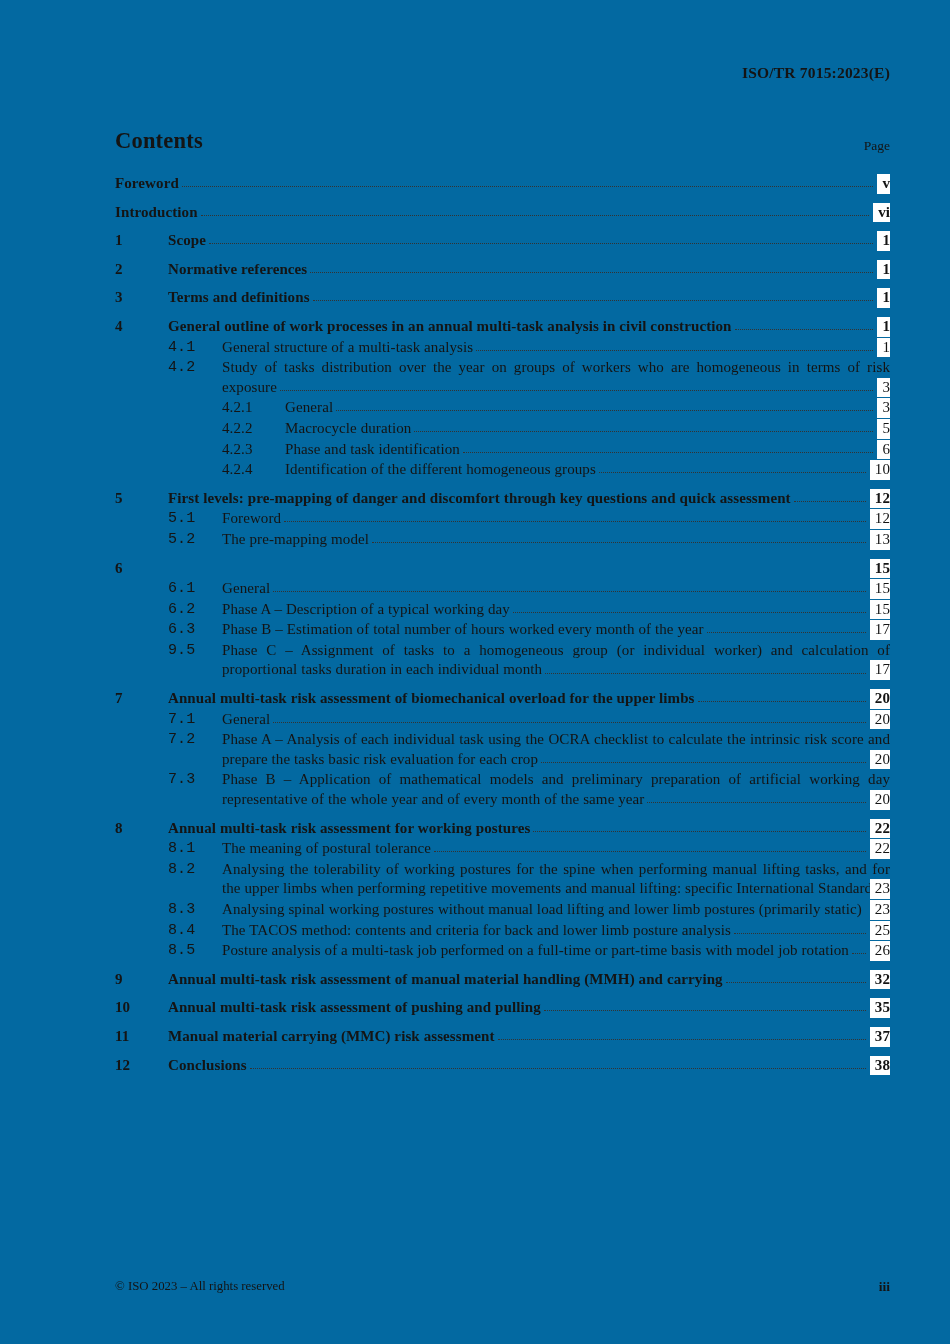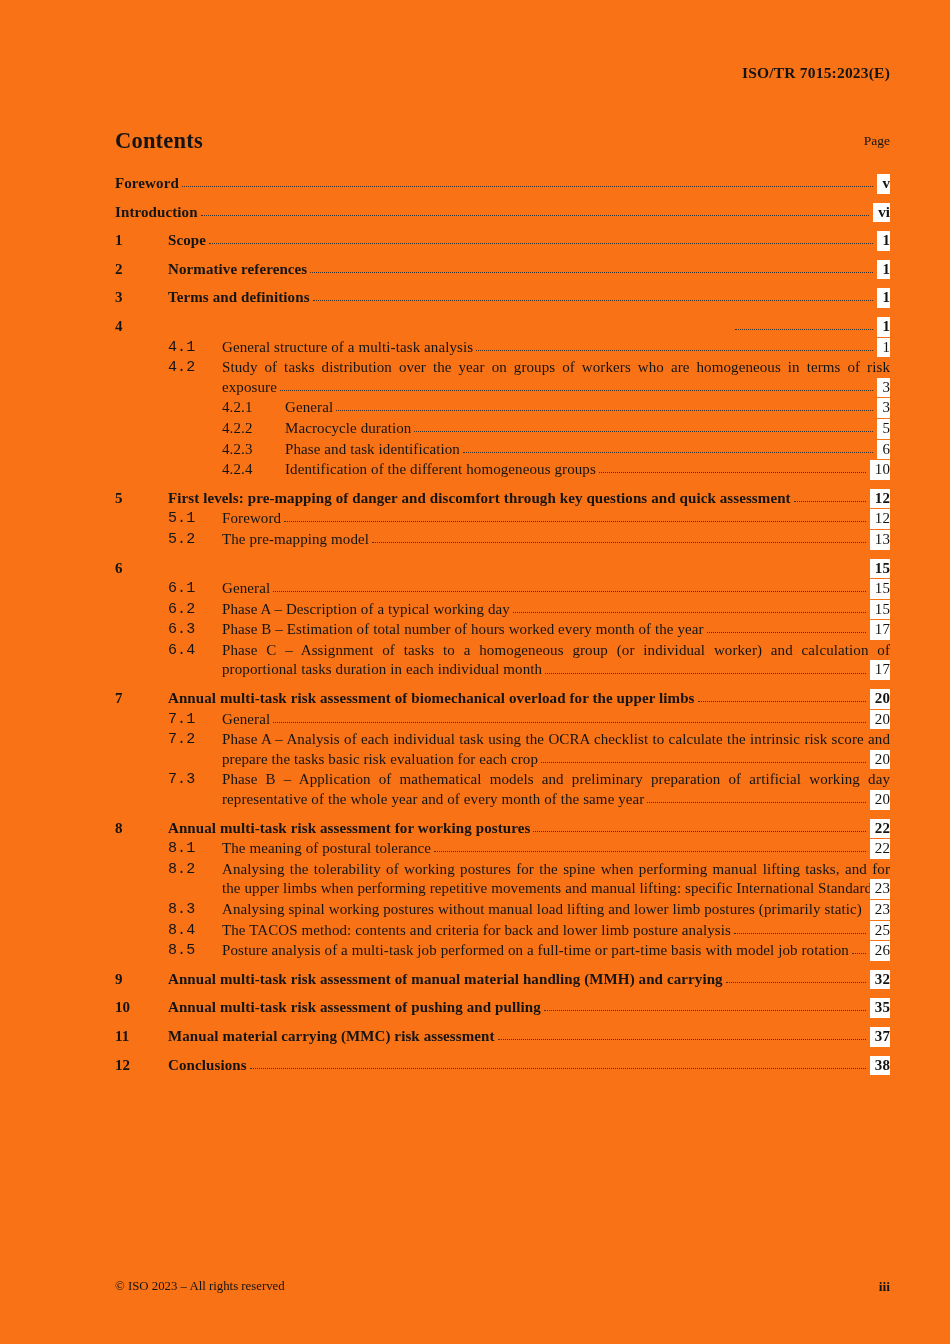--- a/index.html
+++ b/index.html
@@ -4,42 +4,42 @@
 <style>
   html, body {
     margin: 0;
     padding: 0;
     background: #ffffff;
   }
   .sheet {
     position: relative;
     width: 950px;
     height: 1344px;
-    background: #f97316;
+    background: #0369a1;
     font-family: "Liberation Serif", serif;
     color: #141414;
     overflow: hidden;
   }
   .content {
     position: absolute;
     left: 115px;
     width: 775px;
     top: 0;
   }
   .doc-ref {
     margin-top: 64px;
     text-align: right;
     font-weight: 700;
     font-size: 15.5px;
     letter-spacing: 0.2px;
   }
   .title-row {
     display: flex;
     justify-content: space-between;
-    align-items: center;
+    align-items: flex-end;
     margin-top: 46px;
   }
   .contents-title {
     margin: 0;
     font-size: 22.5px;
     font-weight: 700;
     letter-spacing: 0.2px;
   }
   .page-label {
     font-size: 13.5px;
@@ -136,21 +136,21 @@
     <span class="toc-page">1</span>
   </div>
 
   <div class="toc-entry lvl-1">
     <span class="toc-num">3</span><span class="toc-title">Terms and definitions</span><span class="lm"></span>
     <span class="toc-dots" style="display: block; left: 198px; top: 12px; width: 560px;"></span>
     <span class="toc-page">1</span>
   </div>
 
   <div class="toc-entry lvl-1">
-    <span class="toc-num">4</span><span class="lm"></span>
+    <span class="toc-num">4</span><span class="toc-title">General outline of work processes in an annual multi-task analysis in civil construction</span><span class="lm"></span>
     <span class="toc-dots" style="display: block; left: 620px; top: 12px; width: 138px;"></span>
     <span class="toc-page">1</span>
   </div>
 
   <div class="toc-entry lvl-2">
     <span class="toc-num">4.1</span><span class="toc-title">General structure of a multi-task analysis</span><span class="lm"></span>
     <span class="toc-dots" style="display: block; left: 361px; top: 12px; width: 397px;"></span>
     <span class="toc-page">1</span>
   </div>
 
@@ -220,21 +220,21 @@
     <span class="toc-page">15</span>
   </div>
 
   <div class="toc-entry lvl-2">
     <span class="toc-num">6.3</span><span class="toc-title">Phase B – Estimation of total number of hours worked every month of the year</span><span class="lm"></span>
     <span class="toc-dots" style="display: block; left: 592px; top: 12px; width: 159px;"></span>
     <span class="toc-page">17</span>
   </div>
 
   <div class="toc-entry lvl-2">
-    <span class="toc-num">6.4</span><span class="toc-title">Phase C – Assignment of tasks to a homogeneous group (or individual worker) and calculation of proportional tasks duration in each individual month</span><span class="lm"></span>
+    <span class="toc-num">9.5</span><span class="toc-title">Phase C – Assignment of tasks to a homogeneous group (or individual worker) and calculation of proportional tasks duration in each individual month</span><span class="lm"></span>
     <span class="toc-dots" style="display: block; left: 430px; top: 32px; width: 321px;"></span>
     <span class="toc-page">17</span>
   </div>
 
   <div class="toc-entry lvl-1">
     <span class="toc-num">7</span><span class="toc-title">Annual multi-task risk assessment of biomechanical overload for the upper limbs</span><span class="lm"></span>
     <span class="toc-dots" style="display: block; left: 583px; top: 12px; width: 168px;"></span>
     <span class="toc-page">20</span>
   </div>
 

